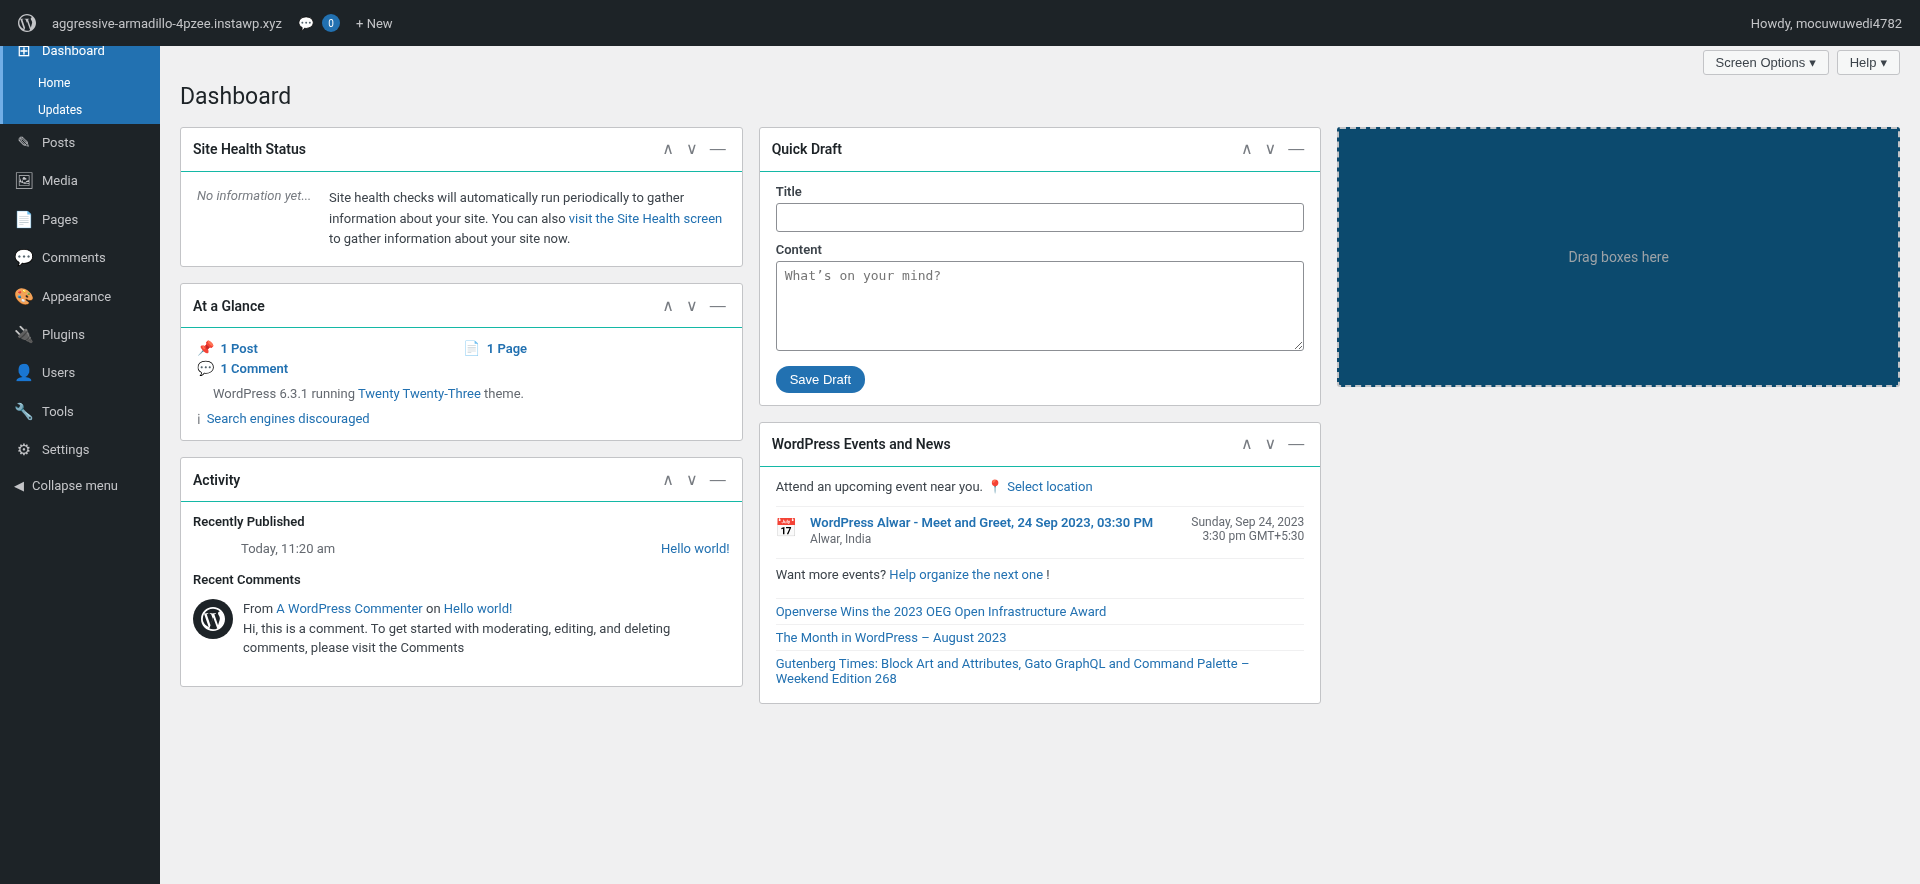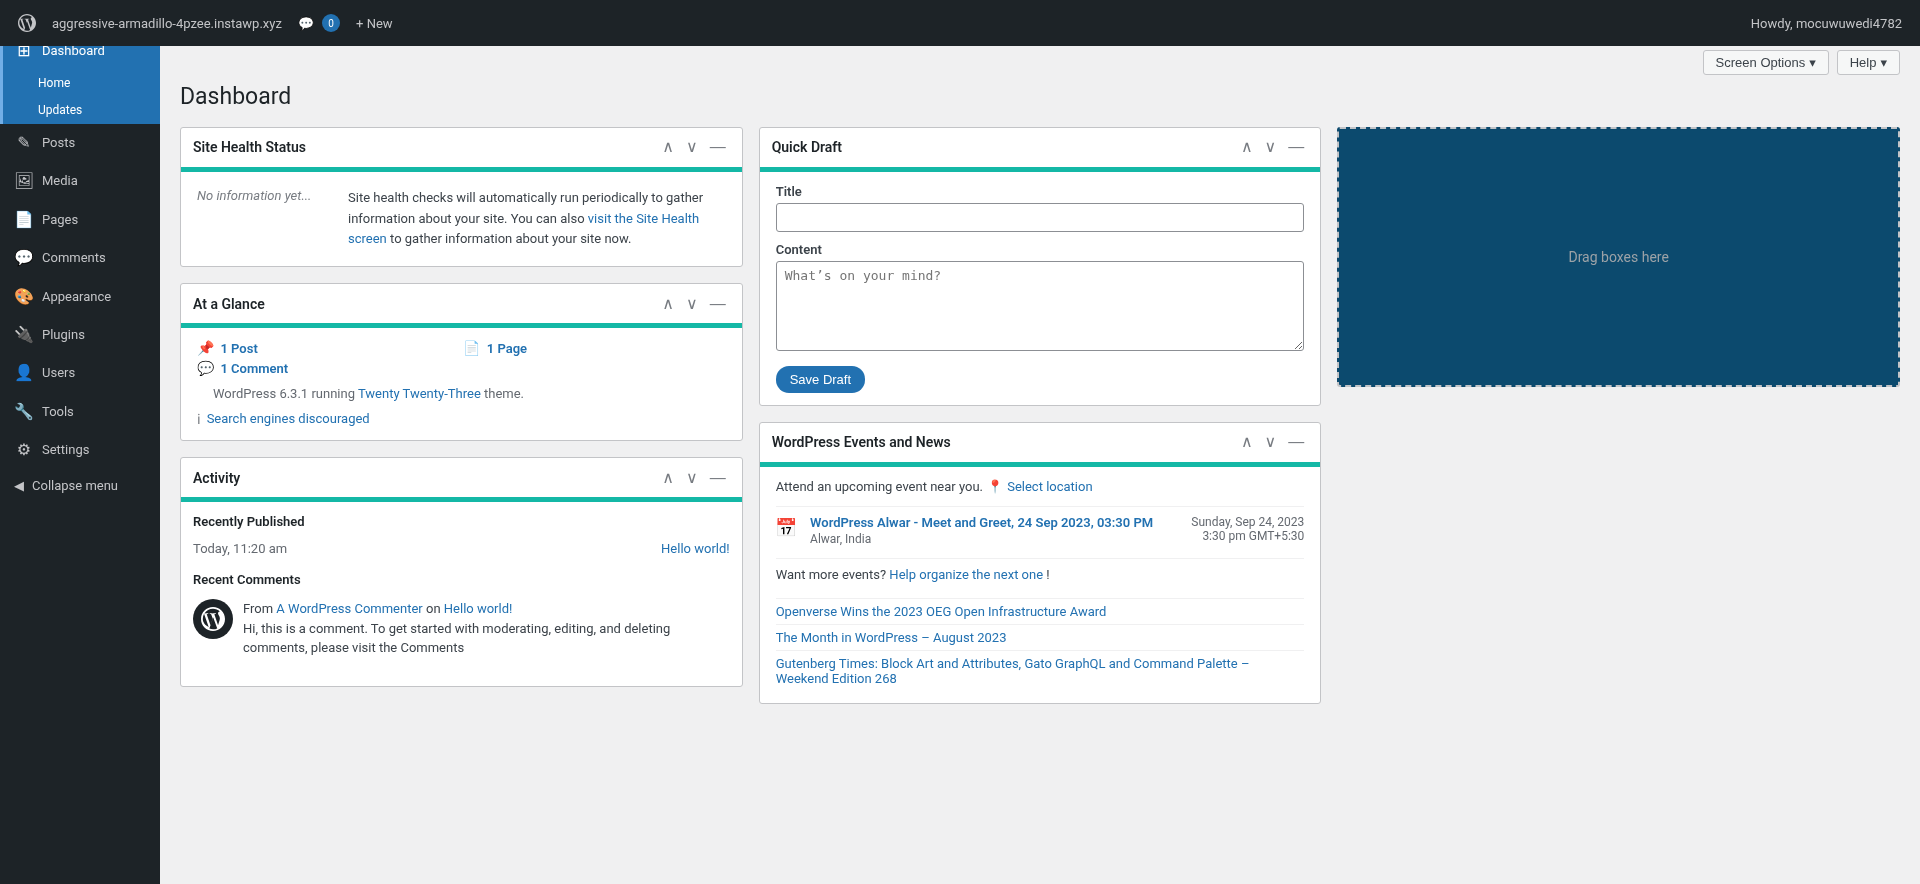--- a/index.html
+++ b/index.html
@@ -141,21 +141,21 @@
     .postbox {
       background: #fff;
       border: 1px solid #c3c4c7;
       border-radius: 3px;
       margin-bottom: 16px;
     }
     .postbox-header {
       display: flex;
       align-items: center;
       padding: 8px 12px;
-      border-bottom: 5px solid #14b8a6;
+      border-bottom: 1px solid #14b8a6;
       min-height: 44px;
     }
     .postbox-title {
       font-size: 14px;
       font-weight: 600;
       color: #1d2327;
       flex: 1;
     }
     .postbox-controls {
       display: flex;
@@ -169,21 +169,21 @@
       color: #787c82;
       font-size: 16px;
       padding: 2px 4px;
       line-height: 1;
     }
     .postbox-body { padding: 12px; }
 
     
     .site-health-body {
       display: flex;
-      gap: 21px;
+      gap: 2px;
       align-items: flex-start;
       padding: 16px;
     }
     .site-health-no-info {
       font-size: 13px;
       color: #787c82;
       font-style: italic;
       min-width: 130px;
     }
     .site-health-desc { font-size: 13px; color: #3c434a; line-height: 1.6; }
@@ -210,21 +210,21 @@
       color: #646970;
     }
     .at-glance-notice a { color: #2271b1; text-decoration: none; }
     .info-icon { color: #787c82; font-size: 14px; }
 
     
     .activity-section { margin-bottom: 12px; }
     .activity-section-title { font-size: 13px; font-weight: 600; color: #1d2327; margin-bottom: 8px; }
     .activity-item { display: flex; justify-content: space-between; align-items: center; padding: 4px 0; font-size: 13px; }
     .activity-item a { color: #2271b1; text-decoration: none; }
-    .activity-date { color: #646970; }
+    .activity-date { color: #646970; margin-left: 48px; }
     .recent-comments-title { font-size: 13px; font-weight: 600; color: #1d2327; margin-bottom: 8px; }
     .comment-item { display: flex; gap: 10px; align-items: flex-start; padding: 4px 0; }
     .comment-avatar {
       width: 40px; height: 40px;
       background: #c3c4c7;
       border-radius: 50%;
       flex-shrink: 0;
       display: flex;
       align-items: center;
       justify-content: center;

